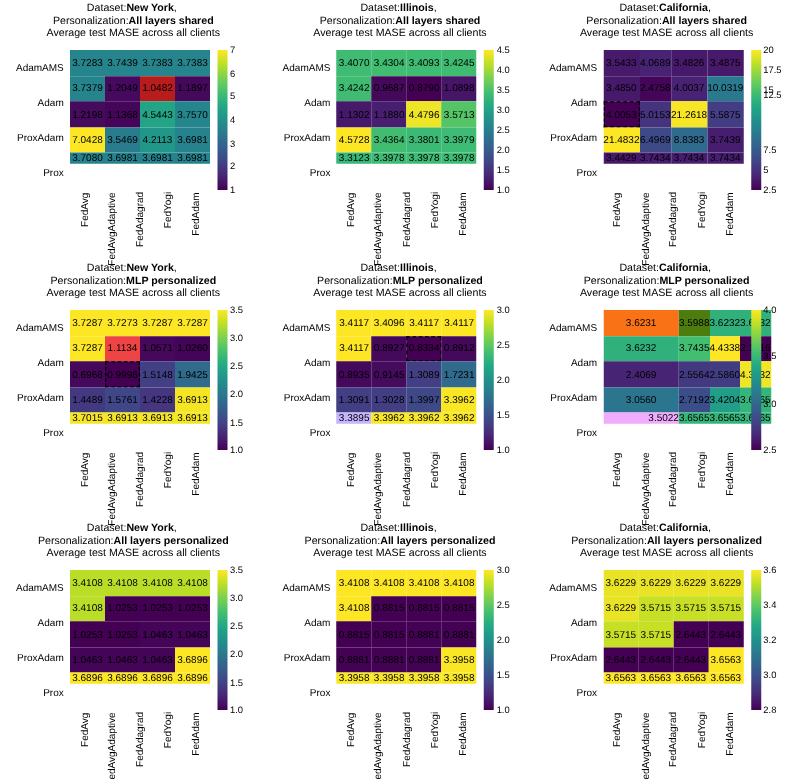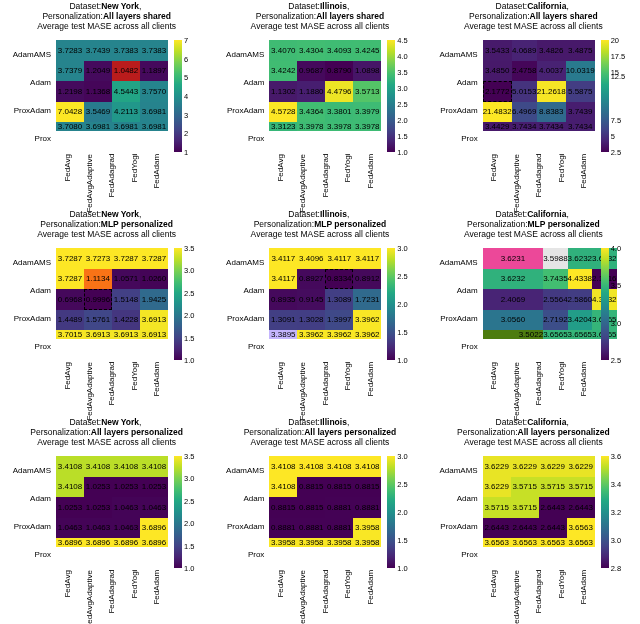--- a/index.html
+++ b/index.html
@@ -130,21 +130,21 @@
         </div>
         <div class="hm">
           <div class="cell" style="background: rgb(71, 26, 107);">3.5433</div>
           <div class="cell" style="background: rgb(72, 35, 116);">4.0689</div>
           <div class="cell" style="background: rgb(71, 25, 106);">3.4826</div>
           <div class="cell" style="background: rgb(71, 25, 106);">3.4875</div>
           <div class="cell" style="background: rgb(71, 25, 106);">3.4850</div>
           <div class="cell" style="background: rgb(69, 6, 89);">2.4758</div>
           <div class="cell" style="background: rgb(72, 34, 115);">4.0037</div>
           <div class="cell" style="background: rgb(41, 122, 142);">10.0319</div>
-          <div class="cell outlined" style="background: rgb(68, 1, 84);">2.1772</div>
+          <div class="cell outlined" style="background: rgb(68, 1, 84);">4.0053</div>
           <div class="cell" style="background: rgb(69, 51, 125);">5.0153</div>
           <div class="cell" style="background: rgb(246, 230, 37);">21.2618</div>
           <div class="cell" style="background: rgb(67, 61, 131);">5.5875</div>
           <div class="cell" style="background: rgb(253, 231, 37);">21.4832</div>
           <div class="cell" style="background: rgb(62, 74, 136);">6.4969</div>
           <div class="cell" style="background: rgb(48, 106, 141);">8.8383</div>
           <div class="cell" style="background: rgb(71, 29, 111);">3.7439</div>
           <div class="cell" style="background: rgb(71, 24, 106);">3.4429</div>
           <div class="cell" style="background: rgb(71, 29, 111);">3.7434</div>
           <div class="cell" style="background: rgb(71, 29, 111);">3.7434</div>
@@ -176,21 +176,21 @@
           <span>Adam</span>
           <span>ProxAdam</span>
           <span>Prox</span>
         </div>
         <div class="hm">
           <div class="cell" style="background: rgb(253, 231, 37);">3.7287</div>
           <div class="cell" style="background: rgb(253, 231, 37);">3.7273</div>
           <div class="cell" style="background: rgb(253, 231, 37);">3.7287</div>
           <div class="cell" style="background: rgb(253, 231, 37);">3.7287</div>
           <div class="cell" style="background: rgb(253, 231, 37);">3.7287</div>
-          <div class="cell" style="background: #f97316;">1.1134</div>
+          <div class="cell" style="background: #ef4444;">1.1134</div>
           <div class="cell" style="background: rgb(69, 8, 91);">1.0571</div>
           <div class="cell" style="background: rgb(68, 4, 87);">1.0260</div>
           <div class="cell" style="background: rgb(69, 8, 91);">0.6968</div>
           <div class="cell outlined" style="background: rgb(68, 1, 84);">0.9996</div>
           <div class="cell" style="background: rgb(66, 64, 133);">1.5148</div>
           <div class="cell" style="background: rgb(48, 106, 141);">1.9425</div>
           <div class="cell" style="background: rgb(67, 57, 129);">1.4489</div>
           <div class="cell" style="background: rgb(64, 71, 136);">1.5761</div>
           <div class="cell" style="background: rgb(68, 54, 127);">1.4228</div>
           <div class="cell" style="background: rgb(244, 230, 37);">3.6913</div>
@@ -264,37 +264,37 @@
       </div>
       <div class="panel">
         <div class="title">Dataset:<b>California</b>, <br>Personalization:<b>MLP personalized</b><br>Average test MASE across all clients</div>
         <div class="ylabs">
           <span>AdamAMS</span>
           <span>Adam</span>
           <span>ProxAdam</span>
           <span>Prox</span>
         </div>
         <div class="hm">
-          <div class="cell" style="background: #ec4899;">3.6231</div>
-          <div class="cell" style="background: #e5e5e5; text-align: center;">3.5988</div>
+          <div class="cell" style="background: #f97316;">3.6231</div>
+          <div class="cell" style="background: #4d7c0f; text-align: center;">3.5988</div>
           <div class="cell" style="background: rgb(48, 177, 124);">3.6232</div>
           <div class="cell" style="background: rgb(48, 177, 124);">3.6232</div>
           <div class="cell" style="background: rgb(48, 177, 124);">3.6232</div>
           <div class="cell" style="background: rgb(66, 190, 113);">3.7435</div>
           <div class="cell" style="background: rgb(253, 231, 37);">4.4338</div>
           <div class="cell" style="background: rgb(68, 1, 84);">2.1816</div>
           <div class="cell" style="background: rgb(72, 36, 117);">2.4069</div>
           <div class="cell" style="background: rgb(67, 57, 129);">2.5564</div>
           <div class="cell" style="background: rgb(66, 61, 131);">2.5860</div>
           <div class="cell" style="background: rgb(241, 230, 37);">4.3932</div>
           <div class="cell" style="background: rgb(43, 117, 142);">3.0560</div>
           <div class="cell" style="background: rgb(60, 78, 137);">2.7192</div>
           <div class="cell" style="background: rgb(34, 157, 136);">3.4204</div>
           <div class="cell" style="background: rgb(53, 181, 121);">3.6565</div>
-          <div class="cell" style="background: #4d7c0f; padding-left: 36px;">3.5022</div>
+          <div class="cell" style="background: #f0abfc; padding-left: 36px;">3.5022</div>
           <div class="cell" style="background: rgb(53, 181, 121);">3.6565</div>
           <div class="cell" style="background: rgb(53, 181, 121);">3.6565</div>
           <div class="cell" style="background: rgb(53, 181, 121);">3.6565</div>
         </div>
         <div class="xlabs">
           <span>FedAvg</span>
           <span>FedAvgAdaptive</span>
           <span>FedAdagrad</span>
           <span>FedYogi</span>
           <span>FedAdam</span>

